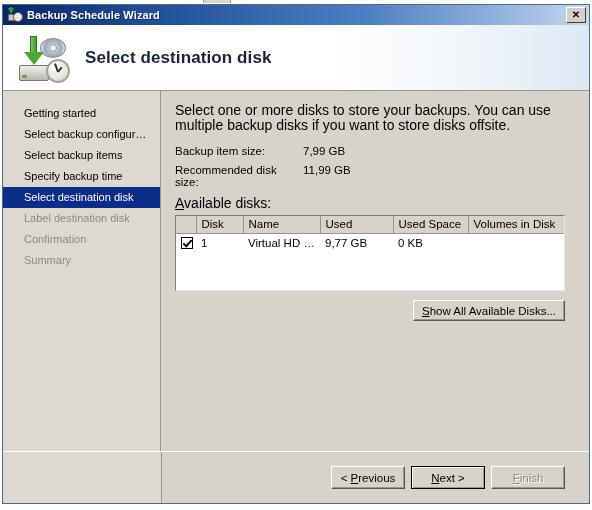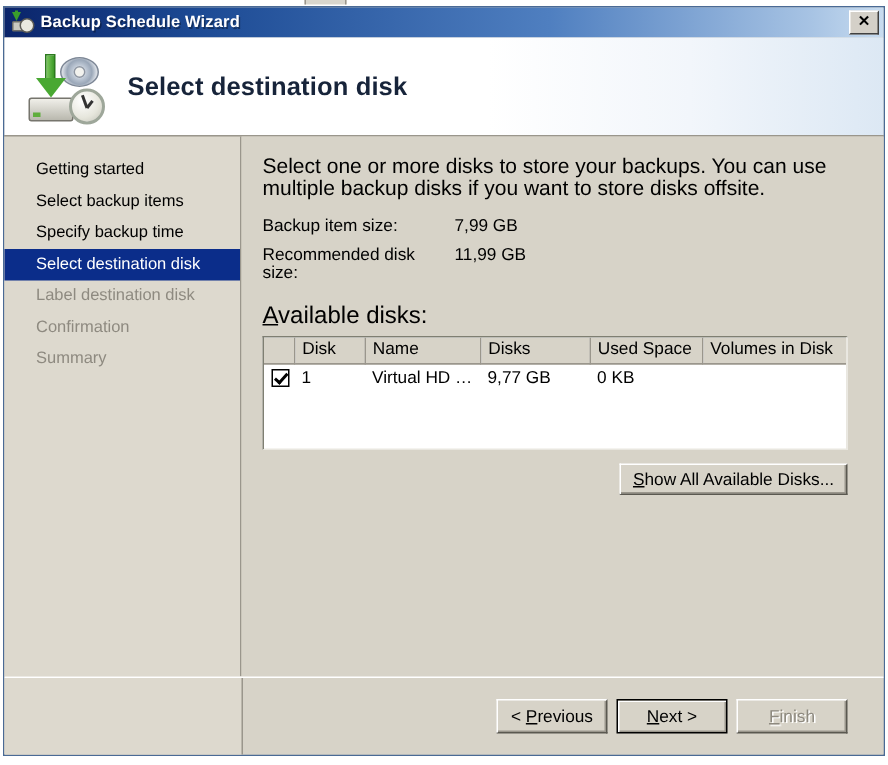--- a/index.html
+++ b/index.html
@@ -282,23 +282,23 @@
   .size-row {
     display: flex;
     font-size: 11.5px;
     color: #000000;
     margin-bottom: 7px;
   }
   .size-label { width: 128px; flex: 0 0 128px; }
   .size-value { }
 
   .avail-label {
-    font-size: 16px;
-    color: #000000;
-    margin-top: 14px;
+    font-size: 14px;
+    color: #000000;
+    margin-top: 7px;
     margin-bottom: 4px;
   }
   .mnem { text-decoration: underline; }
 
   
   .disk-table-wrap {
     width: 390px;
     height: 76px;
     background: #ffffff;
     border-top: 1px solid #7f7f72;
@@ -467,20 +467,23 @@
           </div>
       </div>
       <div class="banner-title">Select destination disk</div>
     </div>
 
     <div class="body-area">
 
       <div class="sidebar">
         <div class="nav-item">
           <span>Getting started</span>
+        </div>
+        <div class="nav-item">
+          <span>Select backup configur…</span>
         </div>
         <div class="nav-item">
           <span>Select backup items</span>
         </div>
         <div class="nav-item">
           <span>Specify backup time</span>
         </div>
         <div class="nav-item active">
           <span>Select destination disk</span>
         </div>
@@ -518,21 +521,21 @@
               <col style="width:77px">
               <col style="width:73px">
               <col style="width:75px">
               <col style="width:96px">
             </colgroup>
             <thead>
               <tr>
                 <th></th>
                 <th>Disk</th>
                 <th>Name</th>
-                <th>Disks</th>
+                <th>Used</th>
                 <th>Used Space</th>
                 <th class="last">Volumes in Disk</th>
               </tr>
             </thead>
             <tbody>
               <tr>
                 <td class="cb-cell">
                   <span class="checkbox checked"></span>
                 </td>
                 <td>1</td>

